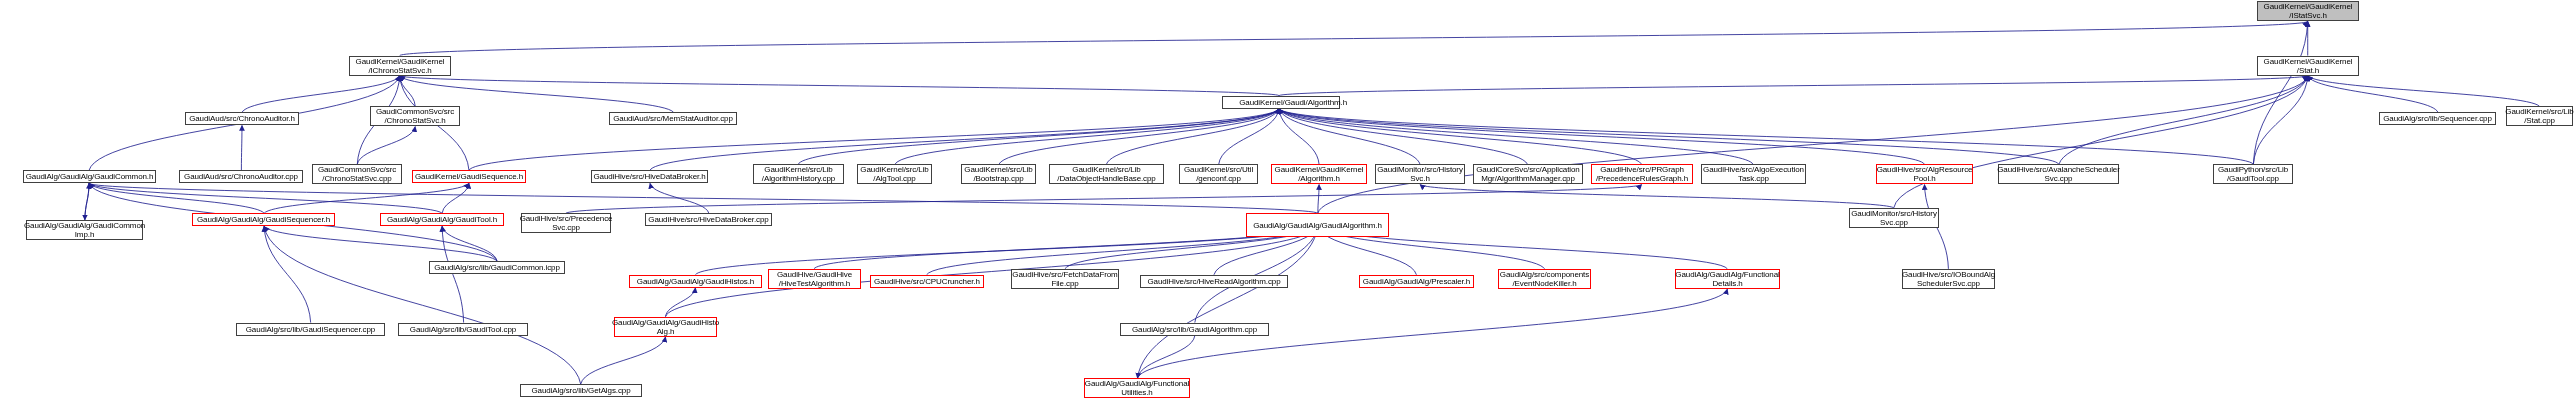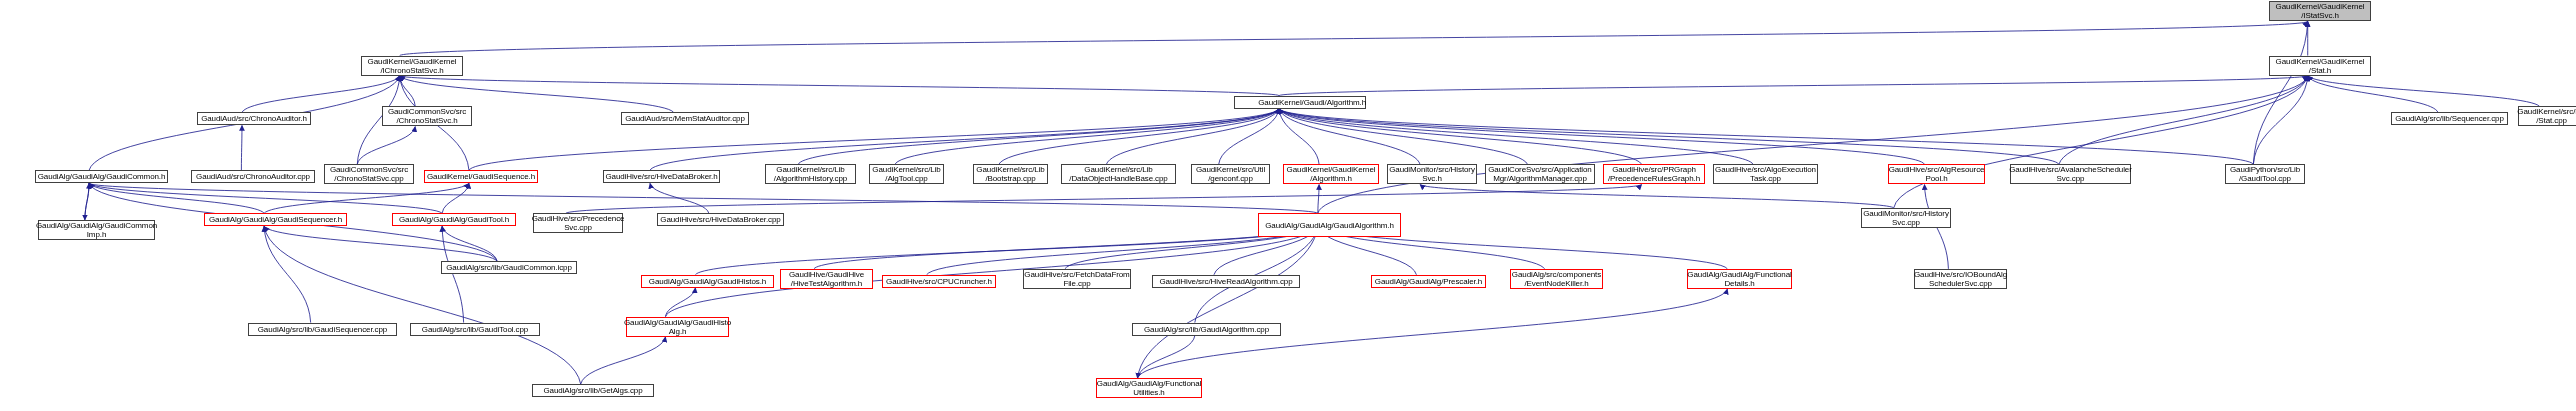--- a/index.html
+++ b/index.html
@@ -32,21 +32,20 @@
     text-align: center;
     background: #ffffff;
     border: 0.6px solid #404040;
     color: #000000;
     font-size: 8px;
     line-height: 9px;
     letter-spacing: -0.1px;
     white-space: pre-line;
     padding: 0 1.8px;
     z-index: 3;
-    margin-left: 12px;
   }
   .node.red {
     border: 0.6px solid #ff0000;
   }
   .node.root {
     background: #bfbfbf;
     border: 0.6px solid #404040;
   }
 </style>
 </head>
@@ -129,21 +128,21 @@
         <path d="M 2000 562 C 1994.816 593.95, 1909.184 601.05, 1904 633" marker-end="url(#arrow)"></path>
       </g>
   </svg>
   <div id="nodes">
       <div class="node root" style="left: 2257px; top: 1.2px; width: 102px; height: 20.3px;">GaudiKernel/GaudiKernel
 /IStatSvc.h</div>
       <div class="node" style="left: 2257px; top: 56px; width: 102px; height: 20.3px;">GaudiKernel/GaudiKernel
 /Stat.h</div>
       <div class="node" style="left: 349px; top: 56px; width: 102px; height: 20.3px;">GaudiKernel/GaudiKernel
 /IChronoStatSvc.h</div>
-      <div class="node" style="left: 1222px; top: 96px; width: 132px; height: 13px; padding-left: 26px;">GaudiKernel/Gaudi/Algorithm.h</div>
+      <div class="node" style="left: 1222px; top: 96px; width: 118px; height: 13px; padding-left: 26px;">GaudiKernel/Gaudi/Algorithm.h</div>
       <div class="node" style="left: 185px; top: 112px; width: 114px; height: 13px;">GaudiAud/src/ChronoAuditor.h</div>
       <div class="node" style="left: 370px; top: 106px; width: 90px; height: 20.3px;">GaudiCommonSvc/src
 /ChronoStatSvc.h</div>
       <div class="node" style="left: 609px; top: 112px; width: 128px; height: 13px;">GaudiAud/src/MemStatAuditor.cpp</div>
       <div class="node" style="left: 2379px; top: 112px; width: 117px; height: 13px;">GaudiAlg/src/lib/Sequencer.cpp</div>
       <div class="node" style="left: 2506px; top: 106px; width: 67px; height: 20.3px;">GaudiKernel/src/Lib
 /Stat.cpp</div>
       <div class="node" style="left: 23px; top: 170px; width: 133px; height: 13px;">GaudiAlg/GaudiAlg/GaudiCommon.h</div>
       <div class="node" style="left: 179px; top: 170px; width: 124px; height: 13px;">GaudiAud/src/ChronoAuditor.cpp</div>
       <div class="node" style="left: 312px; top: 164px; width: 90px; height: 20.3px;">GaudiCommonSvc/src

